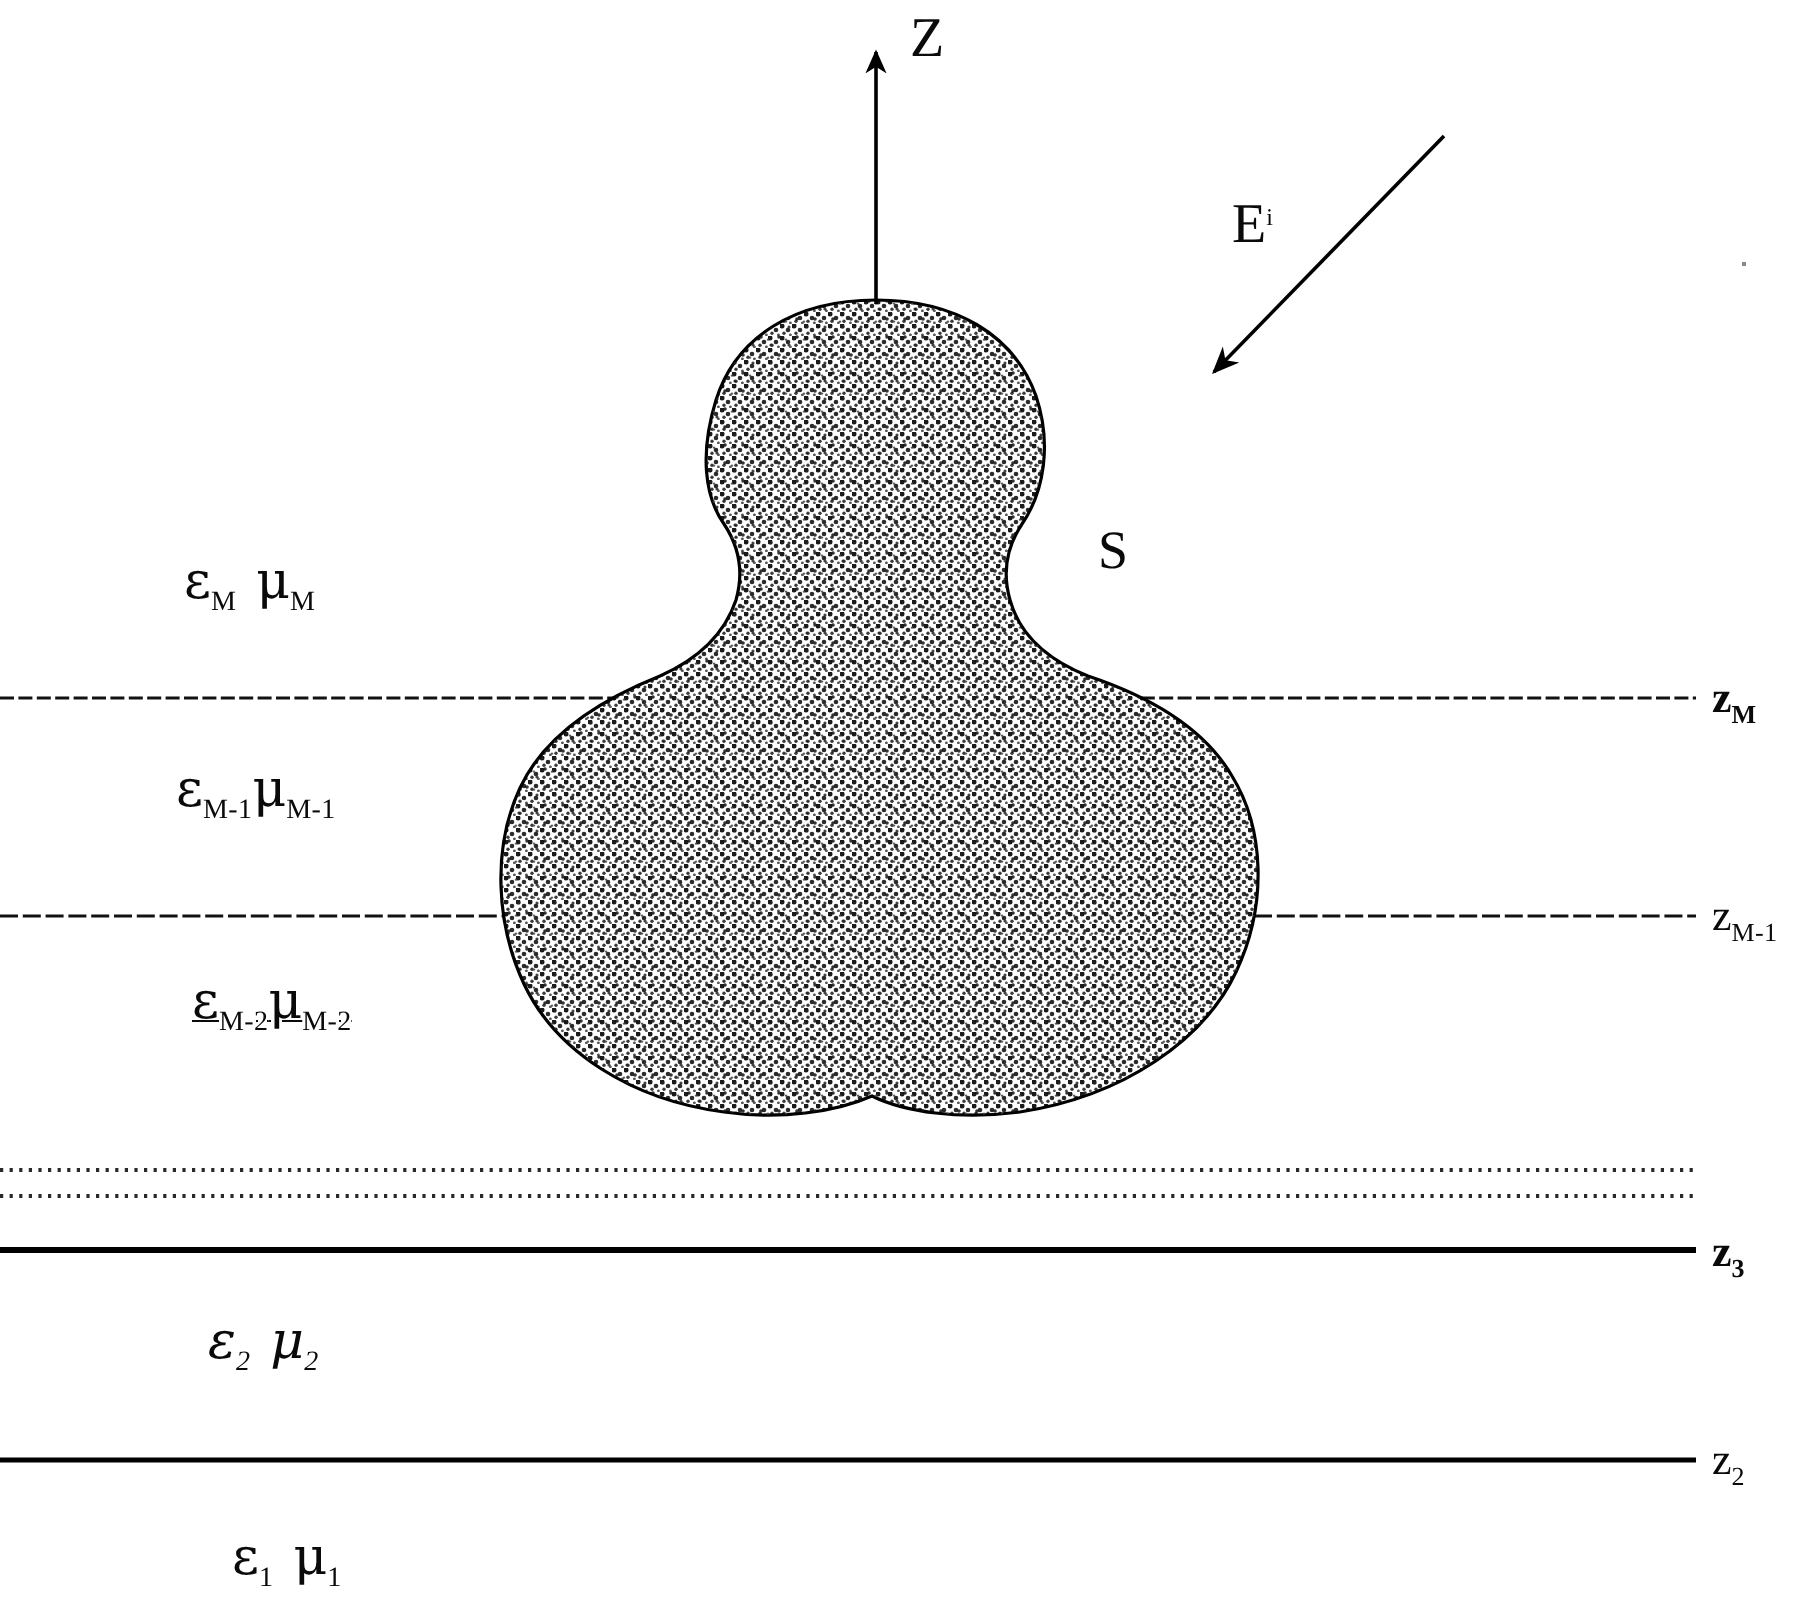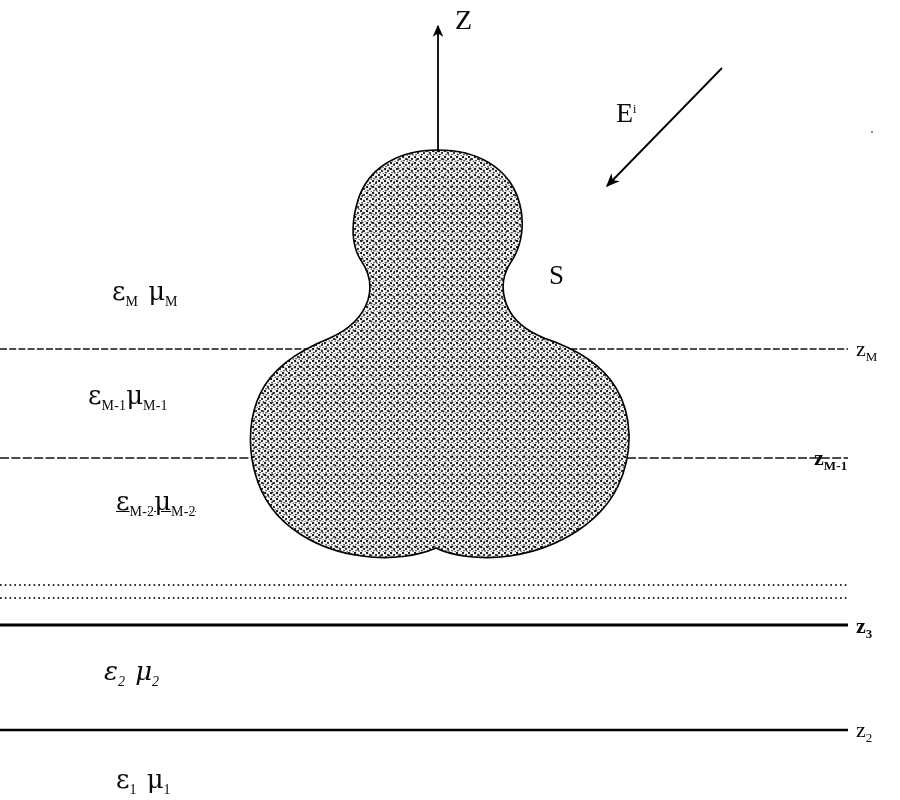--- a/index.html
+++ b/index.html
@@ -169,45 +169,45 @@
   </svg>
 
   <div class="label axis-label" style="left:455px; top:6px;">Z</div>
 
   <div class="label field-label" style="left:604px; top:99px;margin-left:12px;">
     <span class="base">E</span><span class="sup">i</span>
   </div>
 
   <div class="label surface-label" style="left:549px; top:262px;">S</div>
 
-  <div class="label matlabel" style="left:112px; top:278px;">
+  <div class="label matlabel" style="left:92px; top:278px;">
     <span class="gk base">ε</span><span class="sub">M</span><span class="gap"></span><span class="gk base">μ</span><span class="sub">M</span>
   </div>
 
   <div class="label matlabel" style="left:88px; top:382px;">
     <span class="gk base">ε</span><span class="sub">M-1</span><span class="gk base">μ</span><span class="sub">M-1</span>
   </div>
 
-  <div class="label matlabel" style="left:116px; top:488px;text-decoration:underline;">
+  <div class="label matlabel" style="left:96px; top:488px;text-decoration:underline;">
     <span class="gk base">ε</span><span class="sub">M-2</span><span class="gk base">μ</span><span class="sub">M-2</span>
   </div>
 
   <div class="label matlabel" style="left:104px; top:658px;font-style:italic;">
     <span class="gk base">ε</span><span class="sub">2</span><span class="gap"></span><span class="gk base">μ</span><span class="sub">2</span>
   </div>
 
   <div class="label matlabel" style="left:116px; top:766px;">
     <span class="gk base">ε</span><span class="sub">1</span><span class="gap"></span><span class="gk base">μ</span><span class="sub">1</span>
   </div>
 
-  <div class="label zlabel" style="left:856px; top:338px;">
+  <div class="label zlabel" style="left:856px; top:338px;font-weight:bold;">
     <span class="base">z</span><span class="sub">M</span>
   </div>
 
-  <div class="label zlabel" style="left:814px; top:447px;font-weight:bold;">
+  <div class="label zlabel" style="left:856px; top:447px;">
     <span class="base">z</span><span class="sub">M-1</span>
   </div>
 
   <div class="label zlabel" style="left:856px; top:615px;font-weight:bold;">
     <span class="base">z</span><span class="sub">3</span>
   </div>
 
   <div class="label zlabel" style="left:856px; top:719px;">
     <span class="base">z</span><span class="sub">2</span>
   </div>

